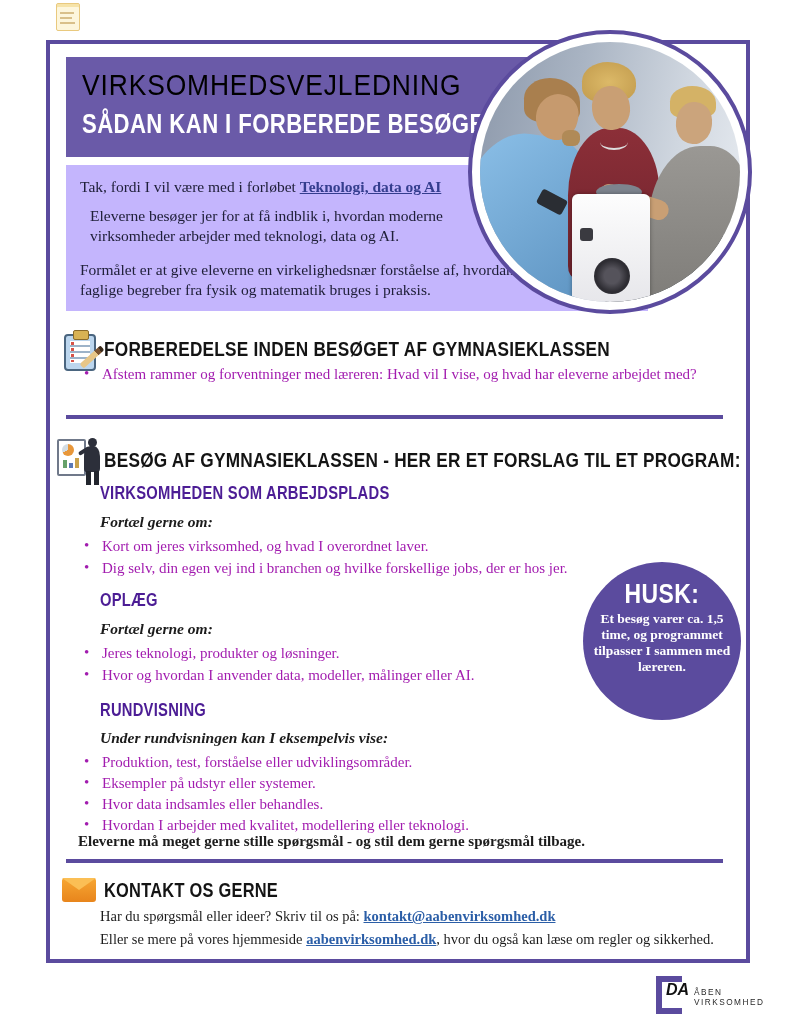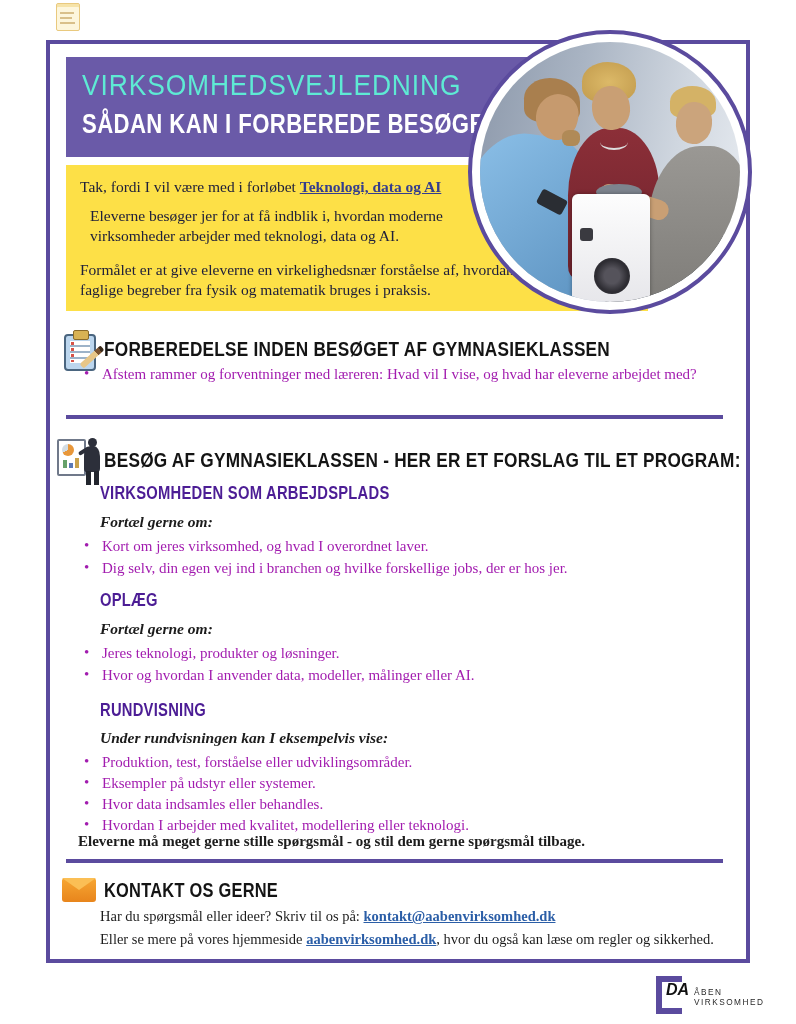--- a/index.html
+++ b/index.html
@@ -11,28 +11,28 @@
   .frame{left:46px;top:40px;width:696px;height:915px;border:4px solid #5b4b9e;z-index:0;}
 
   
   .memo{left:56px;top:3px;width:22px;height:26px;background:#fdf6dc;border:1px solid #e9c97e;
         border-radius:2px;box-shadow:inset 0 3px 0 #f6e3a8;z-index:3;}
   .memo i{position:absolute;left:3px;height:2px;background:#d9c08a;display:block;}
 
   
   .banner{left:66px;top:57px;width:592px;height:100px;background:#6a5aa8;z-index:1;}
   .banner-title{left:16px;top:11px;font-family:"Liberation Sans",sans-serif;font-weight:400;
-        font-size:30px;color:#5eead4;letter-spacing:1px;}
+        font-size:30px;color:#000000;letter-spacing:1px;}
   .banner-sub{left:16px;top:52px;font-family:"Liberation Sans",sans-serif;font-weight:700;
         font-size:27px;color:#ffffff;letter-spacing:.5px;}
   .cond{display:inline-block;transform:scaleX(.82);transform-origin:left center;white-space:nowrap;}
   .cond88{display:inline-block;transform:scaleX(.88);transform-origin:left center;white-space:nowrap;}
 
   
-  .intro{left:66px;top:165px;width:582px;height:146px;background:#fde047;z-index:1;color:#20203a;}
+  .intro{left:66px;top:165px;width:582px;height:146px;background:#c4b5fd;z-index:1;color:#20203a;}
   .intro p{position:absolute;margin:0;font-size:15.5px;line-height:1.32;}
   .intro .p1{left:14px;top:12px;width:520px;}
   .intro .p2{left:14px;top:41px;width:430px;margin-left:10px;}
   .intro .p3{left:14px;top:95px;width:460px;}
   a.navy{color:#343d8e;font-weight:700;text-decoration:underline;cursor:pointer;}
   a.blue{color:#2b5ea7;font-weight:700;text-decoration:underline;cursor:pointer;}
 
   
   .photo-ring{left:468px;top:30px;width:260px;height:260px;border:4px solid #5b4b9e;background:#fff;
         padding:8px;border-radius:50%;z-index:2;}
@@ -214,20 +214,24 @@
   <div class="bullet-row" style="left:80px;top:537px;width:640px">Kort om jeres virksomhed, og hvad I overordnet laver.</div>
   <div class="bullet-row" style="left:80px;top:559px;width:640px">Dig selv, din egen vej ind i branchen og hvilke forskellige jobs, der er hos jer.</div>
 
   <div class="abs h-purple" style="left:100px;top:590px;z-index:1">
     <span class="cond">OPLÆG</span>
   </div>
   <div class="abs lead" style="left:100px;top:620px;z-index:1">Fortæl gerne om:</div>
   <div class="bullet-row" style="left:80px;top:644px;width:480px">Jeres teknologi, produkter og løsninger.</div>
   <div class="bullet-row" style="left:80px;top:666px;width:480px">Hvor og hvordan I anvender data, modeller, målinger eller AI.</div>
 
+  <div class="abs husk">
+    <div class="husk-title">HUSK:</div>
+    <div class="husk-body">Et besøg varer ca. 1,5 time, og programmet tilpasser I sammen med læreren.</div>
+  </div>
 
   <div class="abs h-purple" style="left:100px;top:700px;z-index:1">
     <span class="cond">RUNDVISNING</span>
   </div>
   <div class="abs lead" style="left:100px;top:729px;z-index:1">Under rundvisningen kan I eksempelvis vise:</div>
   <div class="bullet-row" style="left:80px;top:753px;width:480px">Produktion, test, forståelse eller udviklingsområder.</div>
   <div class="bullet-row" style="left:80px;top:774px;width:480px">Eksempler på udstyr eller systemer.</div>
   <div class="bullet-row" style="left:80px;top:795px;width:480px">Hvor data indsamles eller behandles.</div>
   <div class="bullet-row" style="left:80px;top:816px;width:480px">Hvordan I arbejder med kvalitet, modellering eller teknologi.</div>
 

